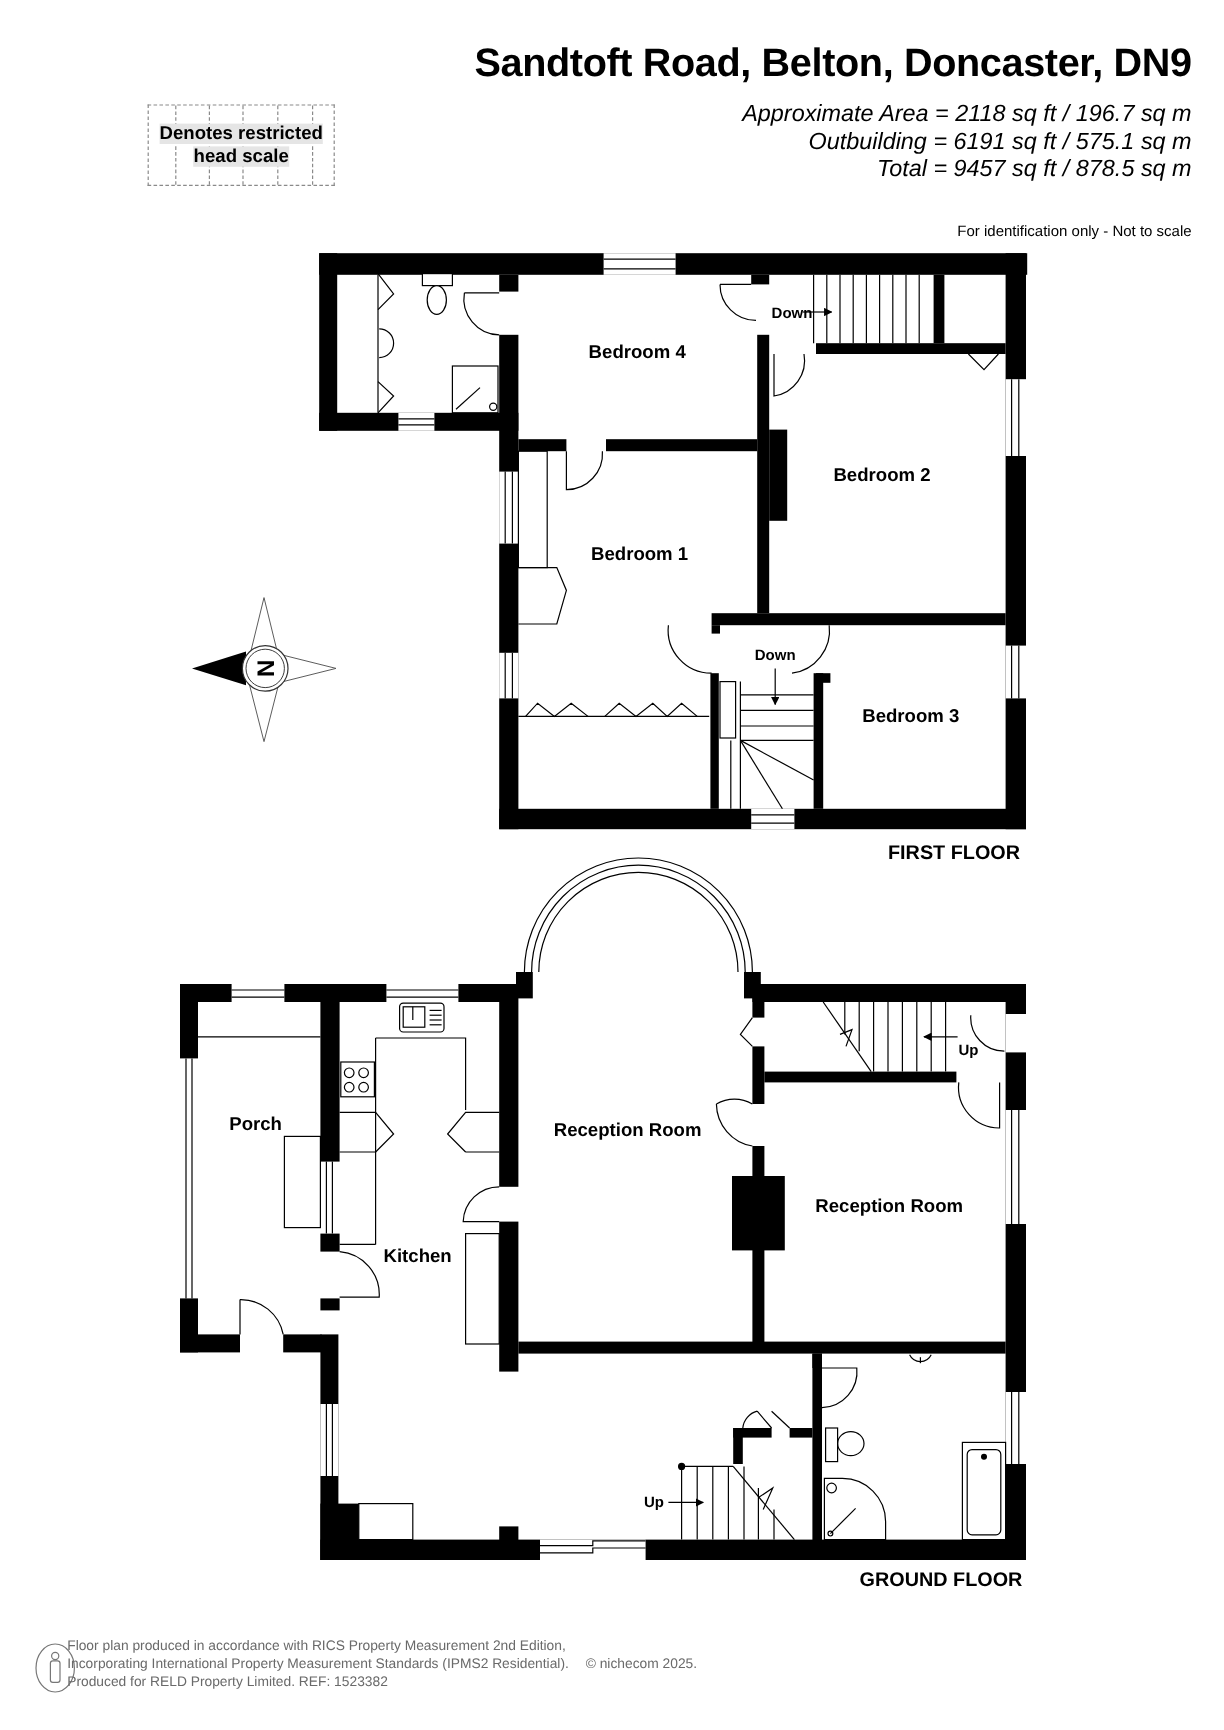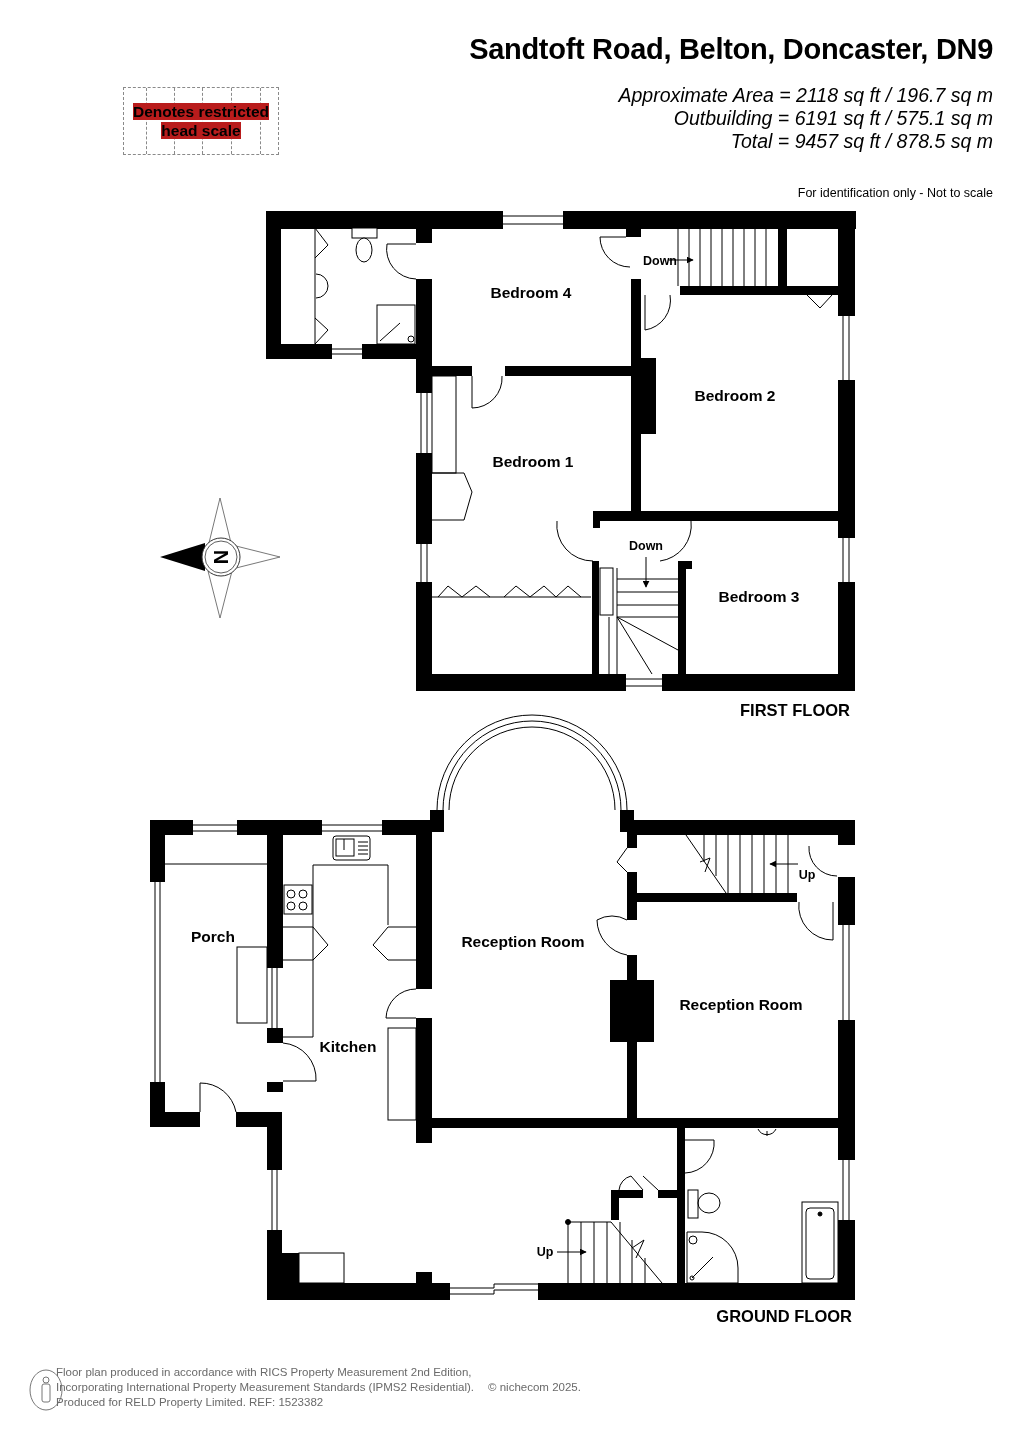--- a/index.html
+++ b/index.html
@@ -1,23 +1,23 @@
 <!DOCTYPE html>
 <html><head>
 <meta charset="utf-8">
 <style>
   html, body { margin: 0; padding: 0; background: #ffffff; }
   body { width: 1020px; height: 1442px; position: relative; overflow: hidden; font-family: "Liberation Sans", sans-serif; color: #000; }
-  .title { position: absolute; right: 27px; top: 33px; font-size: 29px; font-weight: bold; letter-spacing: -0.3px; white-space: nowrap; }
+  .title { position: absolute; right: 27px; top: 33px; font-size: 33px; font-weight: bold; letter-spacing: -0.3px; white-space: nowrap; }
   .areas { position: absolute; right: 27px; top: 84px; text-align: right; font-size: 19.5px; line-height: 23px; }
   .areas div { white-space: nowrap; font-style: italic; }
   .disclaimer { position: absolute; right: 27px; top: 186px; font-size: 12.5px; white-space: nowrap; }
   .legend { position: absolute; left: 123px; top: 87px; width: 156px; height: 68px; border: 1px dashed #8a8a8a; box-sizing: border-box; display: flex; align-items: center; justify-content: center; text-align: center; font-weight: bold; font-size: 15.5px; line-height: 19px; }
   .legend .dash { position: absolute; top: 0; bottom: 0; border-left: 1px dashed #8a8a8a; }
-  .legend span { position: relative; background: #b91c1c; }
+  .legend span { position: relative; background: #e5e5e5; }
   svg.plan { position: absolute; left: 0; top: 0; }
   .room-label { font-family: "Liberation Sans", sans-serif; font-weight: bold; font-size: 15.5px; }
   .small-label { font-family: "Liberation Sans", sans-serif; font-weight: bold; font-size: 12.5px; }
   .floor-label { font-family: "Liberation Sans", sans-serif; font-weight: bold; font-size: 16.5px; }
   .footer { position: absolute; left: 56px; top: 1365px; font-size: 11.5px; line-height: 15px; color: #6a6a6a; white-space: nowrap; }
   .footer .copy { margin-left: 14px; }
   .footer-icon { position: absolute; left: 28px; top: 1368px; width: 36px; height: 44px; }
 </style>
 </head>
 <body>

